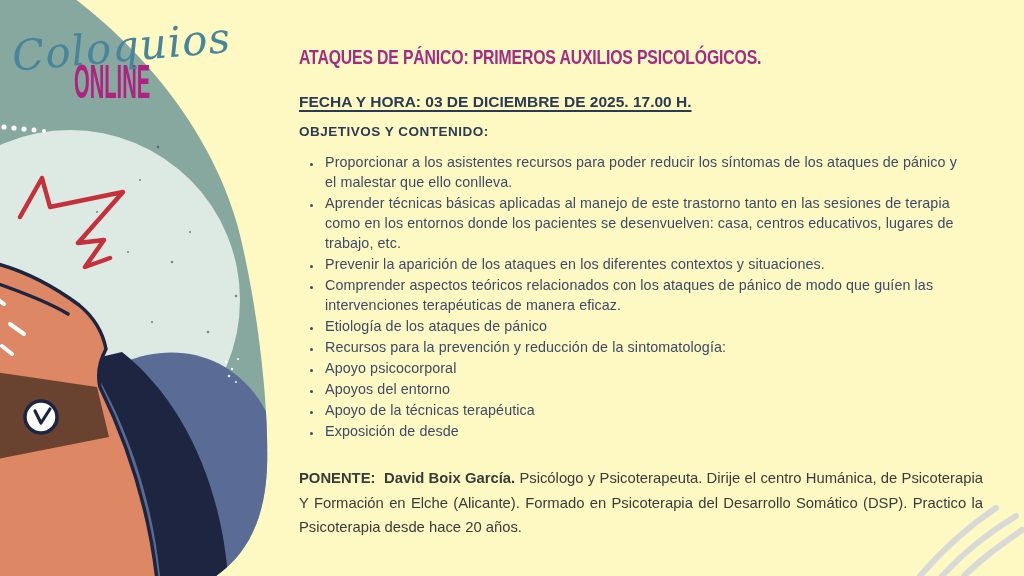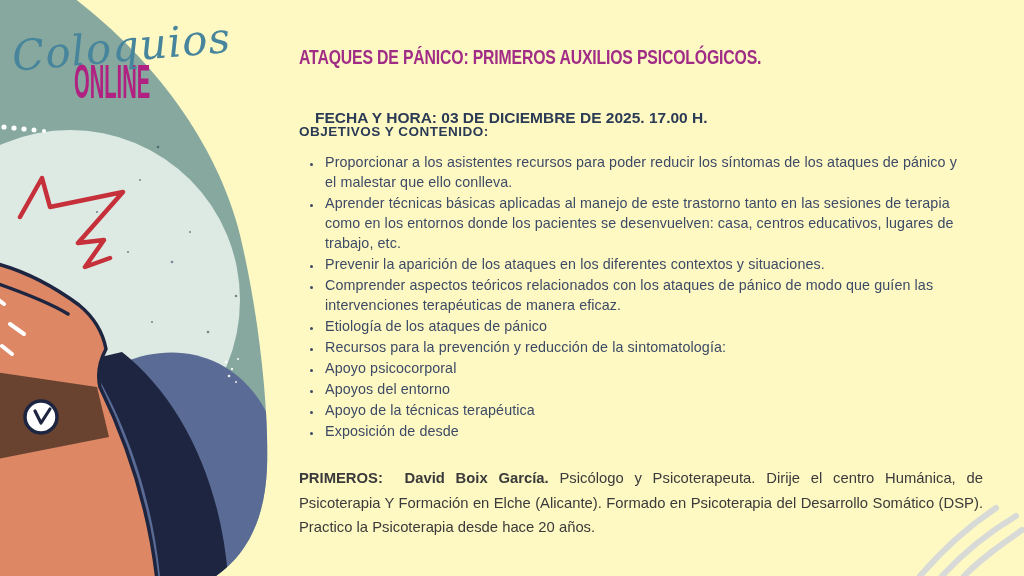--- a/index.html
+++ b/index.html
@@ -23,23 +23,23 @@
   }
   .scribble{position:absolute;right:0;bottom:0;}
   
   .content{position:absolute;left:299px;top:0;width:695px;}
   .title{
     margin:0;position:absolute;top:46px;left:0;width:900px;
     font-size:20px;font-weight:bold;color:#A02C86;letter-spacing:-0.2px;
     transform:scaleX(0.79);transform-origin:left top;white-space:nowrap;
   }
   .datetime{
-    margin:16px;position:absolute;top:93px;left:0;
+    margin:0;position:absolute;top:93px;left:0;
     font-size:15.5px;font-weight:bold;color:#2B3A55;white-space:nowrap;
-    text-underline-offset:3px;text-decoration-thickness:1.5px;
+    text-decoration:underline;text-underline-offset:3px;text-decoration-thickness:1.5px;
   }
   .section-heading{
     margin:0;position:absolute;top:124px;left:0;
     font-size:13.5px;font-weight:bold;color:#2B3A55;letter-spacing:0.5px;white-space:nowrap;text-align:right;
   }
   ul.objectives{
     position:absolute;top:152px;left:8px;width:650px;margin:0;padding:0 0 0 16px;
     font-size:14.3px;line-height:20px;color:#3D4A66;letter-spacing:0.1px;
   }
   ul.objectives li{margin:0 4px 1px 0;padding-left:2px;}
@@ -143,16 +143,16 @@
         <li>Prevenir la aparición de los ataques en los diferentes contextos y situaciones.</li>
         <li>Comprender aspectos teóricos relacionados con los ataques de pánico de modo que guíen las intervenciones terapéuticas de manera eficaz.</li>
         <li>Etiología de los ataques de pánico</li>
         <li>Recursos para la prevención y reducción de la sintomatología:</li>
         <li>Apoyo psicocorporal</li>
         <li>Apoyos del entorno</li>
         <li>Apoyo de la técnicas terapéutica</li>
         <li>Exposición de desde</li>
       </ul>
 
-    <p class="speaker"><span class="b">PRIMEROS:</span>&nbsp;&nbsp;<span class="b">David Boix García.</span> <span>Psicólogo y Psicoterapeuta. Dirije el centro Humánica, de Psicoterapia Y Formación en Elche (Alicante). Formado en Psicoterapia del Desarrollo Somático (DSP). Practico la Psicoterapia desde hace 20 años.</span></p>
+    <p class="speaker"><span class="b">PONENTE:</span>&nbsp;&nbsp;<span class="b">David Boix García.</span> <span>Psicólogo y Psicoterapeuta. Dirije el centro Humánica, de Psicoterapia Y Formación en Elche (Alicante). Formado en Psicoterapia del Desarrollo Somático (DSP). Practico la Psicoterapia desde hace 20 años.</span></p>
   </div>
 
 </div>
 
 </body></html>

